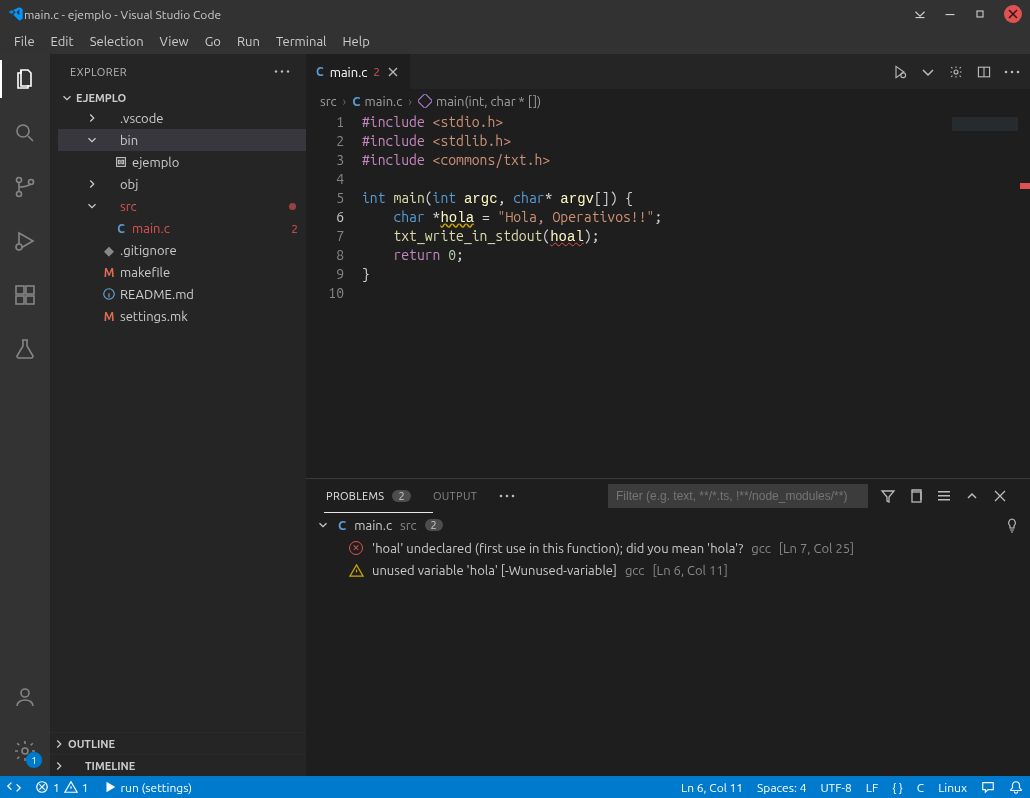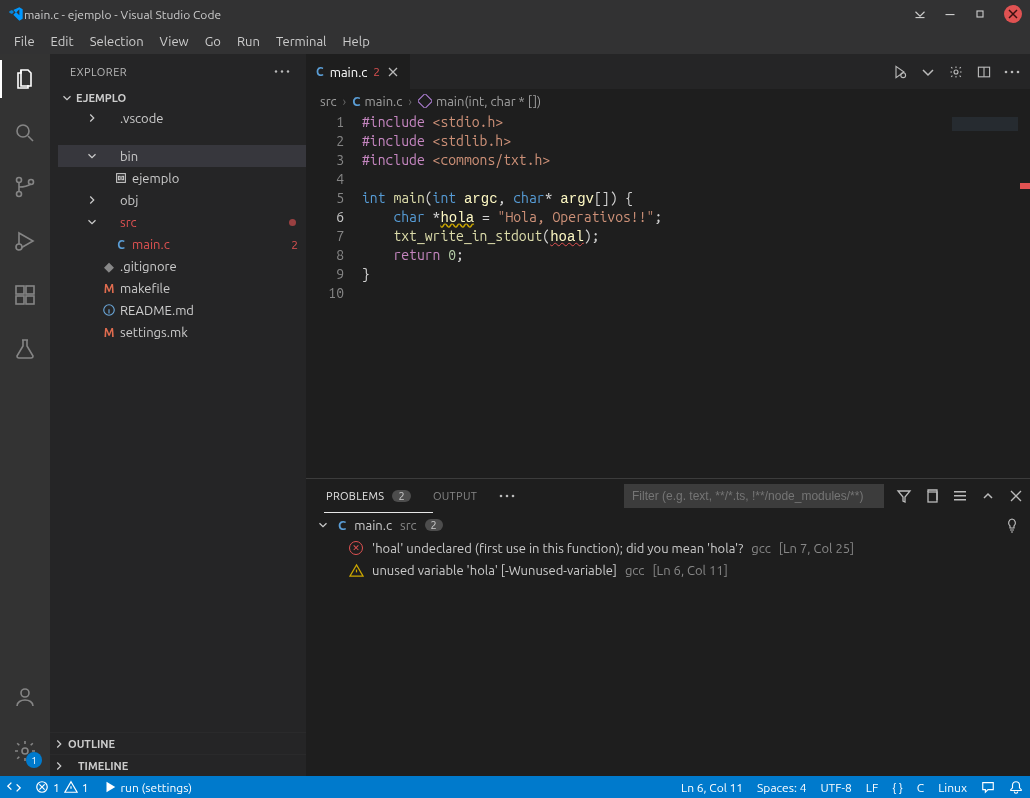--- a/index.html
+++ b/index.html
@@ -82,21 +82,21 @@
 .int { color: #569cd6; }
 .fn { color: #DCDCAA; }
 .num { color: #B5CEA8; }
 .pun { color: #d4d4d4; }
 .id { color: #fef9c3; font-family: Liberation Mono, monospace; }
 .wavy { text-decoration: underline wavy #e05252; text-decoration-thickness: 1px; }
 .wavy-warn { text-decoration: underline wavy #cca700; }
 
 
 .panel { height: 298px; border-top: 1px solid #3c3c3c; background: #1e1e1e; display: flex; flex-direction: column; }
-.panel-tabs { height: 34px; display: flex; align-items: center; justify-content: space-between; padding: 0 6px 0 20px; }
+.panel-tabs { height: 34px; display: flex; align-items: center; justify-content: space-between; padding: 0 22px 0 20px; }
 .panel-tabs-left { display: flex; gap: 22px; align-items: center; }
 .panel-tab { font-size: 11px; color: #888; cursor: pointer; padding: 6px 0; position: relative; letter-spacing: 0.3px; }
 .panel-tab.active { color: #e7e7e7; }
 .panel-tab.active::after { content: ""; position: absolute; left: -2px; right: -22px; bottom: -5px; height: 1px; background: #e7e7e7; }
 .panel-tab .pbadge { background: #4d4d4d; color: #ccc; border-radius: 8px; font-size: 11px; padding: 0 6px; margin-left: 8px; }
 .panel-tabs-right { display: flex; align-items: center; gap: 12px; }
 .panel-tabs-right svg { width: 16px; height: 16px; color: #bbb; cursor: pointer; }
 .panel-filter { width: 260px; height: 24px; background: #3c3c3c; color: #999; padding: 0 8px; border: none; outline: none; font-size: 12px; }
 
 .panel-body { flex: 1; overflow: auto; }
@@ -241,21 +241,21 @@
       <div class="file-tree" id="file-tree">
           <div class="tree-row" style="padding-left: 26px;">
             <span class="tw">
               <svg width="14" height="14" viewBox="0 0 16 16">
                 <path d="M6 4l4 4-4 4" stroke="#ccc" stroke-width="1.4" fill="none"></path>
               </svg>
             </span>
             <span class="icon"></span>
             <span class="name" style="color:#cccccc">.vscode</span>
           </div>
-          <div class="tree-row selected" style="padding-left: 26px; margin-top: 16px;">
+          <div class="tree-row selected" style="padding-left: 26px;">
             <span class="tw">
               <svg width="14" height="14" viewBox="0 0 16 16">
                 <path d="M4 6l4 4 4-4" stroke="#ccc" stroke-width="1.4" fill="none"></path>
               </svg>
             </span>
             <span class="icon"></span>
             <span class="name" style="color:#cccccc">bin</span>
           </div>
           <div class="tree-row" style="padding-left: 38px;">
             <span class="tw"></span>
@@ -331,21 +331,21 @@
         <div class="collapsed-sec">
           <svg width="14" height="14" viewBox="0 0 16 16">
             <path d="M6 4l4 4-4 4" stroke="#ccc" stroke-width="1.4" fill="none"></path>
           </svg>
           <span style="margin-left:2px">OUTLINE</span>
         </div>
         <div class="collapsed-sec">
           <svg width="14" height="14" viewBox="0 0 16 16">
             <path d="M6 4l4 4-4 4" stroke="#ccc" stroke-width="1.4" fill="none"></path>
           </svg>
-          <span style="margin-left:12px">TIMELINE</span>
+          <span style="margin-left:19px">TIMELINE</span>
         </div>
       </div>
   </div>
 
   <div class="editor">
     <div class="tabs">
       <div class="tabs-left">
         <div class="tab">
           <span class="ticon">C</span>
           <span class="tname">main.c</span>

